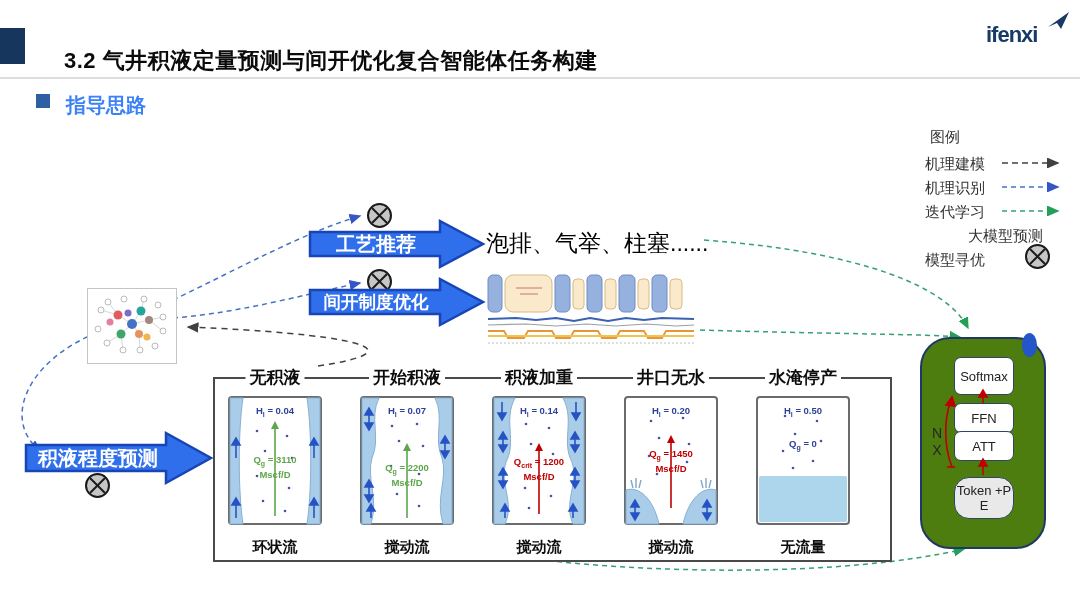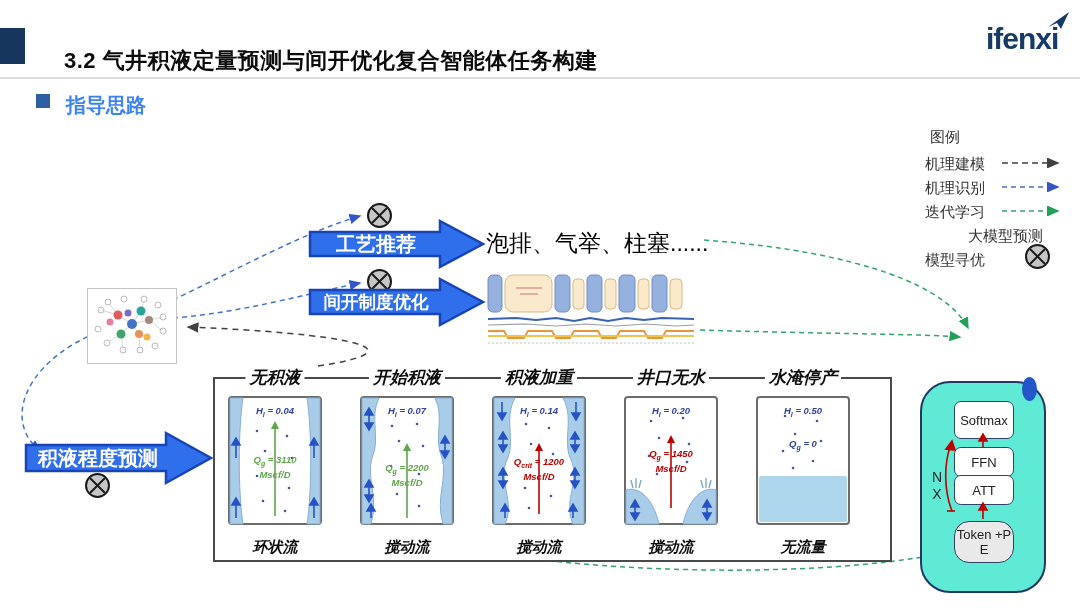--- a/index.html
+++ b/index.html
@@ -3,21 +3,21 @@
 <meta charset="utf-8">
 <style>
   html,body{margin:0;padding:0;background:#e8e8e8;}
   .slide{position:relative;width:1080px;height:608px;background:#ffffff;overflow:hidden;
          font-family:"Liberation Sans","DejaVu Sans",sans-serif;color:#1a1a1a;}
   .abs{position:absolute;}
 
   
   .accent-square{left:0;top:28px;width:25px;height:36px;background:#17365D;}
   .slide-title{left:48px;top:30px;margin:16px;font-size:22px;font-weight:700;color:#0b0b0b;letter-spacing:.5px;}
-  .logo{left:986px;top:22px;font-size:30px;font-weight:700;color:#173A66;letter-spacing:-1px;}
+  .logo{left:986px;top:22px;font-size:22px;font-weight:700;color:#173A66;letter-spacing:-1px;}
   .logo-arrow{position:absolute;left:62px;top:-12px;}
   .divider{left:0;top:77px;width:1080px;border-top:2px solid #DDDDDD;}
 
   
   .section-bullet{left:36px;top:94px;width:14px;height:14px;background:#2E5FA3;}
   .section-title{left:60px;top:86px;margin:6px;font-size:20px;font-weight:700;color:#3b82f6;}
   .para{left:30px;top:118px;width:872px;margin:0;font-size:19.5px;line-height:37px;color:#1c1c1c;}
   .para .indent{text-indent:2em;display:block;}
 
   
@@ -31,32 +31,32 @@
 
   
   .barrow-text{fill:#ffffff;font-weight:700;}
 
   .result-text{left:486px;top:228px;font-size:23px;font-weight:500;color:#000;}
 
   .mech-label{left:58px;top:243px;width:134px;text-align:center;font-size:16px;color:#3d3d3d;line-height:21px;}
   .graph-box{left:87px;top:288px;}
 
   
-  .well-wrap{left:213px;top:377px;width:675px;height:181px;border:2px solid #4A4A4A;background:#fff;font-style:italic;}
+  .well-wrap{left:213px;top:377px;width:675px;height:181px;border:2px solid #4A4A4A;background:#fff;}
   .state-label{position:absolute;top:-13px;transform:translateX(-50%);background:#fff;padding:0 4px;
                font-size:17px;font-weight:700;color:#0d0d0d;white-space:nowrap;}
   .flow-label{position:absolute;bottom:3px;transform:translateX(-50%);font-size:15px;font-weight:700;color:#0d0d0d;white-space:nowrap;}
   .well{position:absolute;top:17px;width:96px;height:130px;}
   .hl{position:absolute;top:9px;left:0;width:96px;text-align:center;font-size:9.5px;font-weight:700;color:#2E4099;}
   .qr{position:absolute;left:0;width:96px;text-align:center;font-size:9.5px;font-weight:700;line-height:11px;}
   .qr.green{color:#5EA54B;} .qr.red{color:#C00000;} .qr.navy{color:#2E4099;}
   sub{font-size:7px;}
 
   
-  .tf{left:920px;top:337px;width:122px;height:208px;border:2.5px solid #203864;border-radius:30px;background:#5eead4;margin-top:44px;}
+  .tf{left:920px;top:337px;width:122px;height:208px;border:2.5px solid #203864;border-radius:30px;background:#4d7c0f;}
   .tf-ellipse{position:absolute;left:100px;top:-6px;width:15px;height:24px;background:#2456C9;border-radius:50%;}
   .tf-box{position:absolute;left:32px;width:58px;border:1.5px solid #2F4566;border-radius:7px;background:#fff;
           font-size:13px;color:#222;display:flex;align-items:center;justify-content:center;text-align:center;word-break:break-all;line-height:15px;}
   .tf-softmax{top:18px;height:36px;}
   .tf-ffn{top:64px;height:28px;}
   .tf-att{top:92px;height:28px;}
   .tf-token{top:138px;height:40px;background:#E9E9E9;line-height:15px;border-radius:15px;}
   .tf-nx{position:absolute;left:7px;top:86px;width:16px;font-size:14px;color:#262626;line-height:17px;text-align:center;word-break:break-all;}
 
   svg{display:block;}

